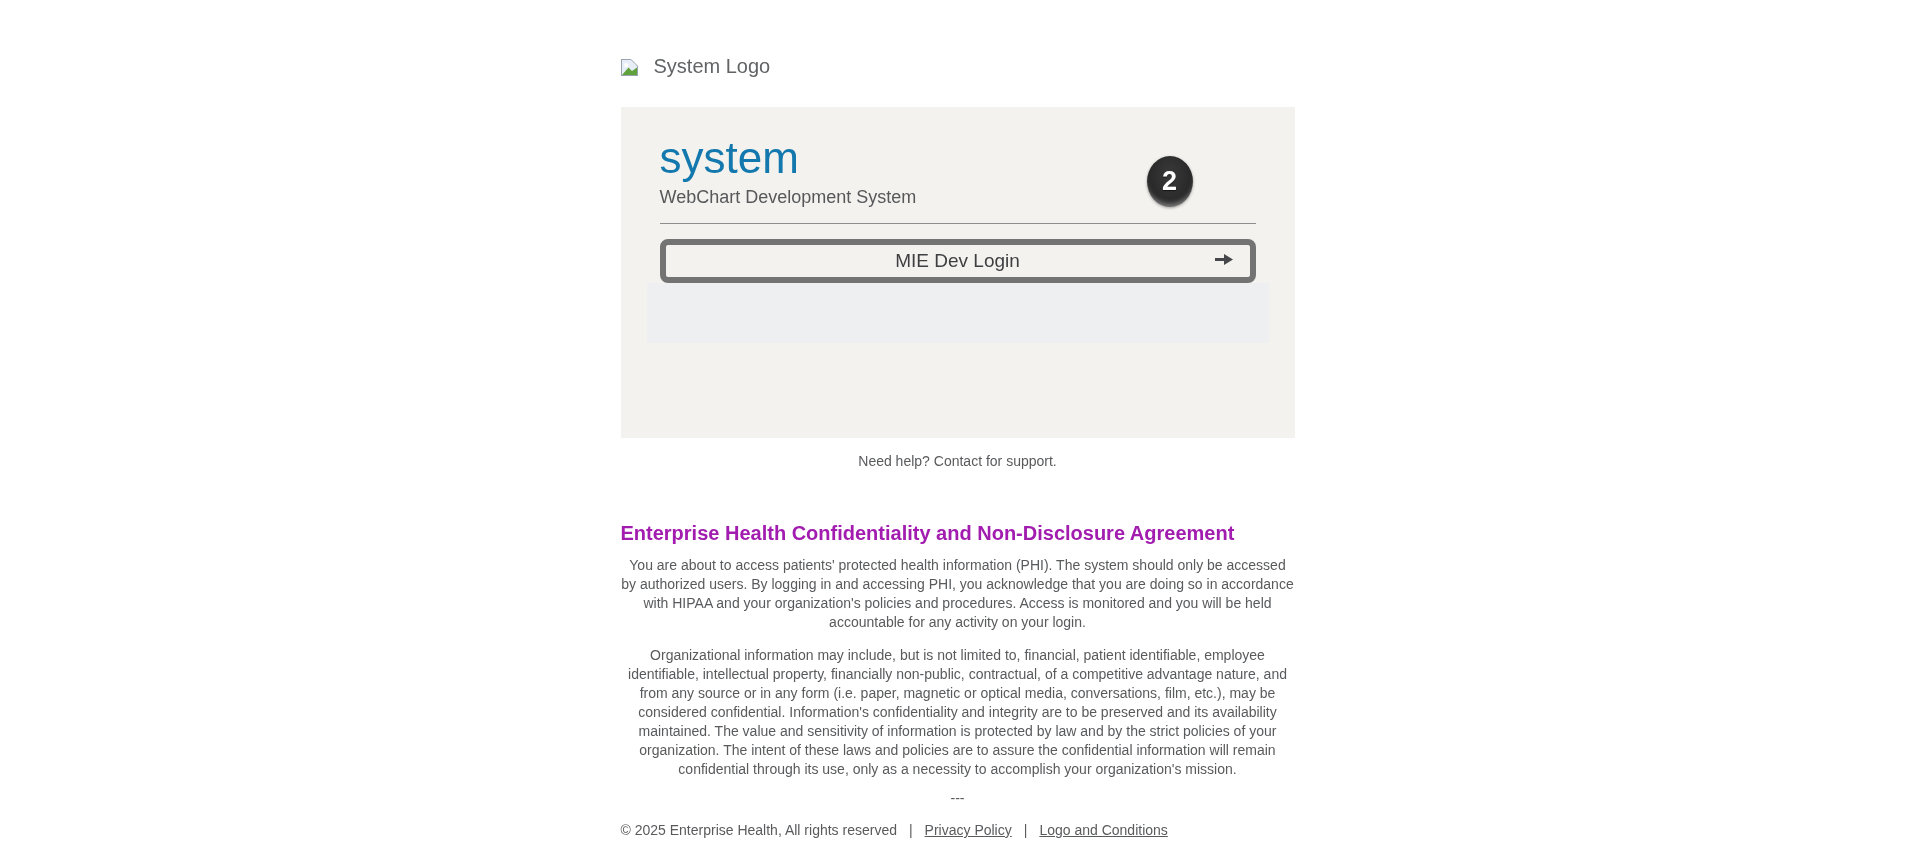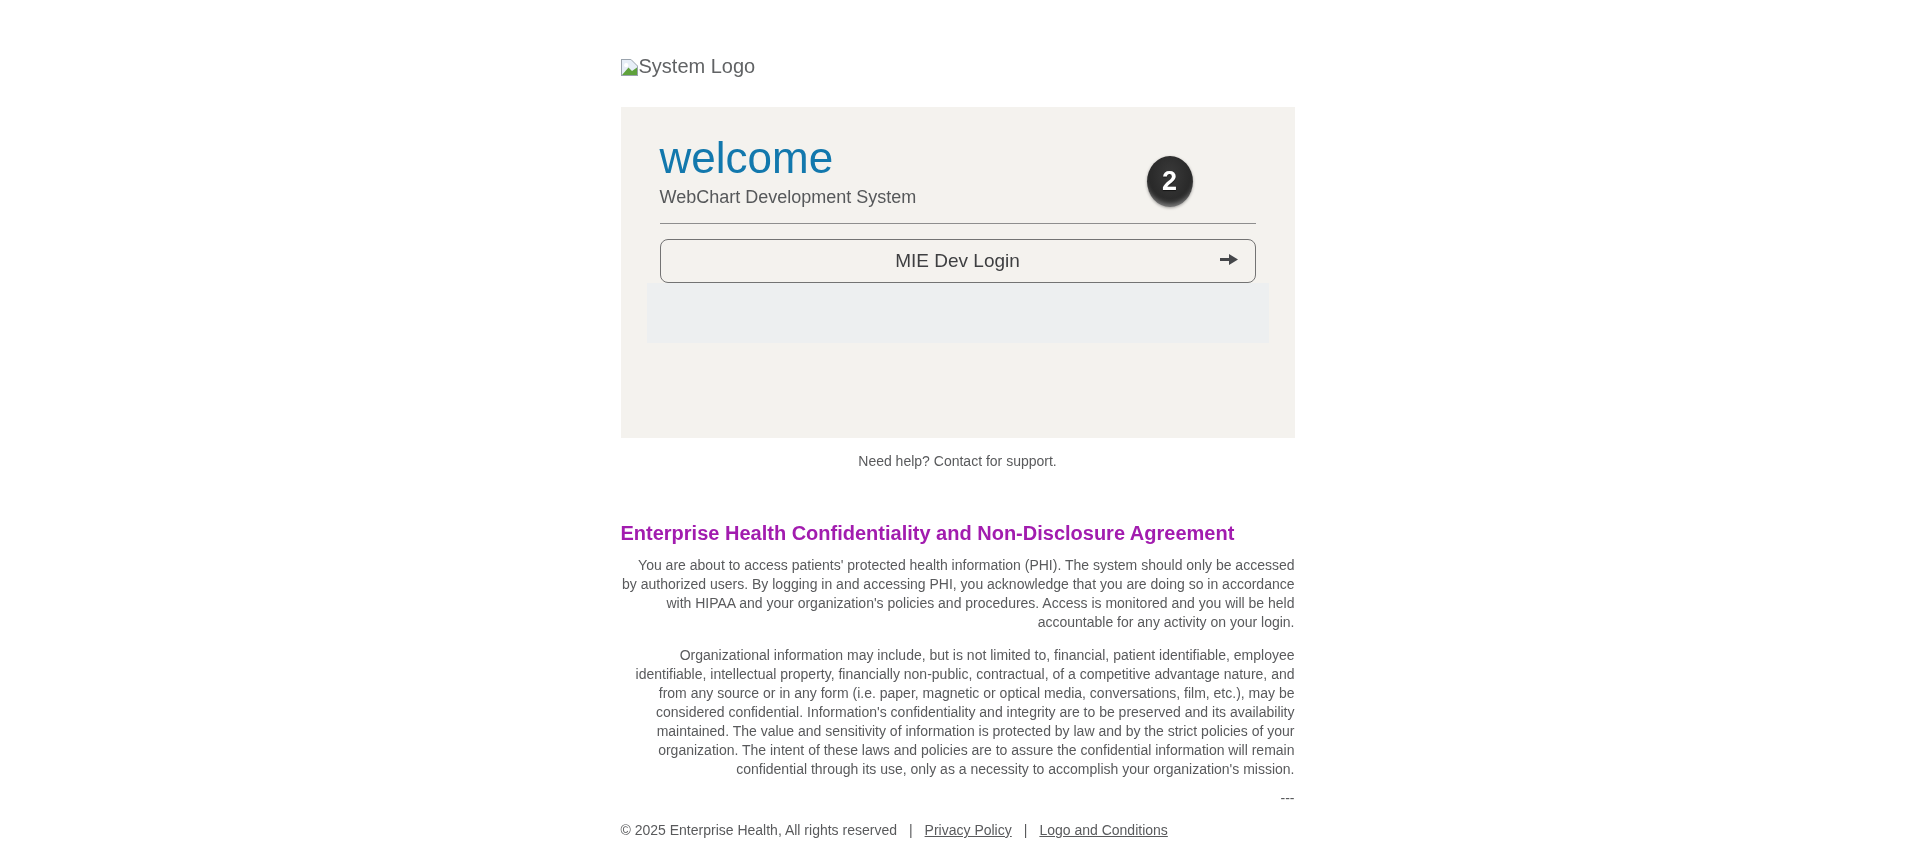--- a/index.html
+++ b/index.html
@@ -15,21 +15,21 @@
     width: 674px;
     margin: 0 auto;
     color: #595a5c;
   }
 
   
   .logo-row {
     padding-top: 55px;
     display: flex;
     align-items: center;
-    gap: 1px;
+    gap: 16px;
     font-size: 20px;
     color: #616365;
   }
   .logo-row svg { display: block; }
 
   
   .card {
     position: relative;
     margin-top: 29px;
     height: 331px;
@@ -53,21 +53,21 @@
     border: none;
     border-top: 1px solid #8e8e8e;
     margin: 15px 0 0 0;
     height: 0;
   }
   .login-btn {
     margin-top: 15px;
     width: 100%;
     height: 44px;
     background: transparent;
-    border: 1px solid #737373;
+    border: 6px solid #737373;
     border-radius: 8px;
     position: relative;
     display: flex;
     align-items: center;
     justify-content: center;
     font-family: "Liberation Sans", sans-serif;
     font-size: 19px;
     color: #3e3f41;
     cursor: pointer;
   }
@@ -113,21 +113,21 @@
     font-size: 20px;
     line-height: 18px;
     font-weight: bold;
     color: #a21caf;
   }
   .agreement p {
     margin: 14px 0 0 0;
     font-size: 14px;
     line-height: 19px;
     color: #595a5c;
-    text-align: right;
+    text-align: center;
   }
   .agreement .dashes { margin-top: 10px; }
 
   
   .footer {
     margin-top: 14px;
     font-size: 14px;
     color: #595a5c;
   }
   .footer .sep { margin: 0 12px; }
@@ -152,21 +152,21 @@
         <path d="M10 2.5 L16.5 9" stroke="#9aa3ad" stroke-width="1" fill="none"></path>
       </svg>
     </span>
     <span>System Logo</span>
   </div>
 
   <div class="card">
     <div class="badge">
       <span>2</span>
     </div>
-    <h1 class="welcome">welcome</h1>
+    <h1 class="welcome">system</h1>
     <div class="subtitle">WebChart Development System</div>
     <hr class="divider">
     <button class="login-btn">
       <span>MIE Dev Login</span>
       <span class="arrow">
         <svg width="20" height="15" viewBox="0 0 20 15">
           <path d="M1 6 H10 V2 L19 7.5 L10 13 V9 H1 Z" fill="#45474a"></path>
         </svg>
       </span>
     </button>

